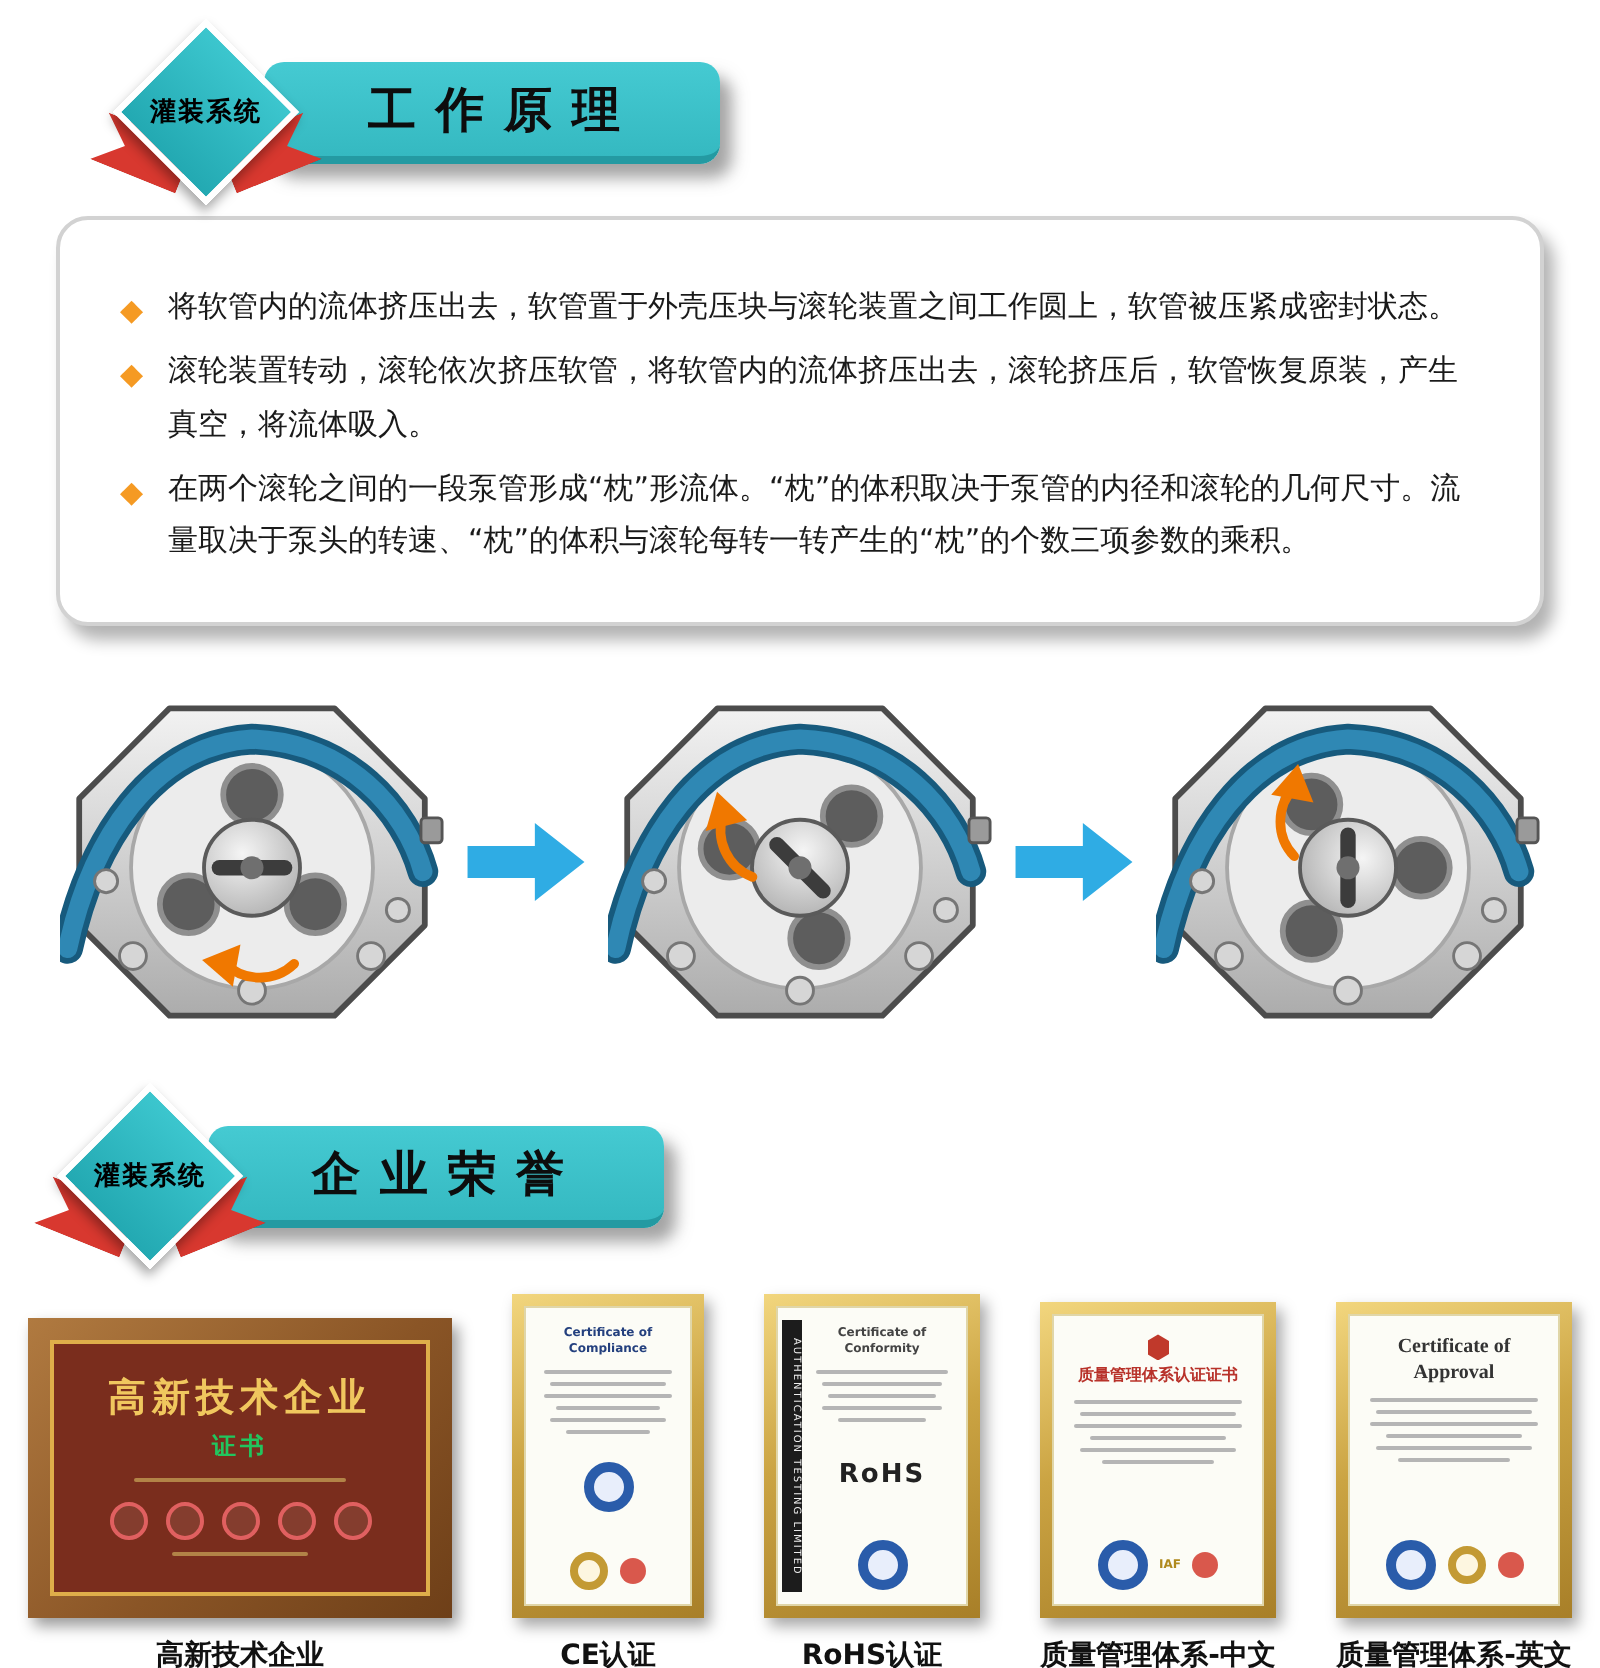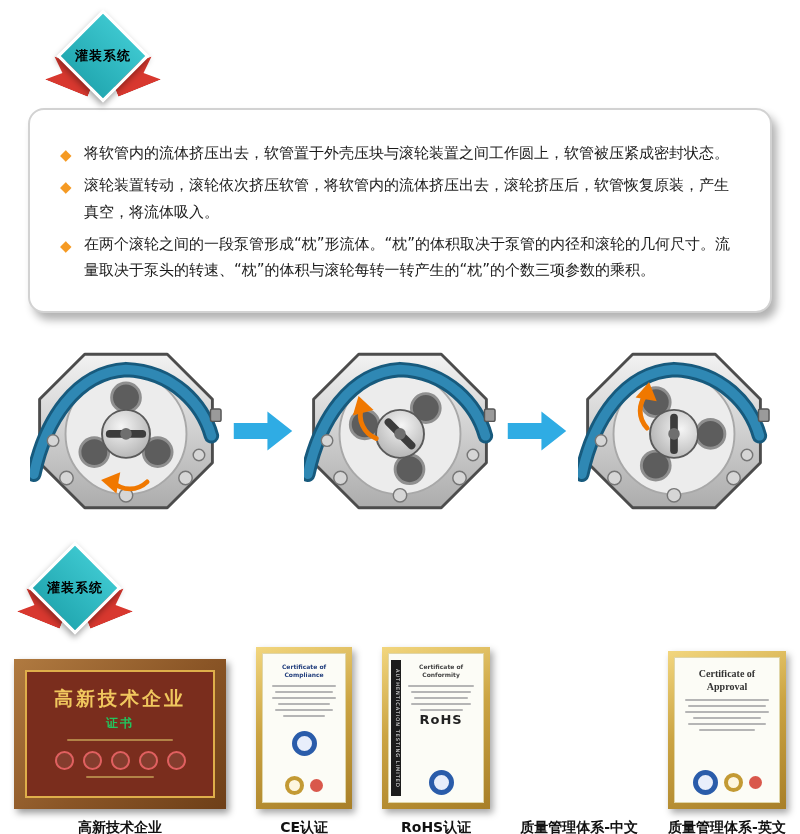--- a/index.html
+++ b/index.html
@@ -73,21 +73,21 @@
   .hd-red{color:#b8322a;font-size:8px;}
   .hd-serif{font-family:"Liberation Serif","DejaVu Serif",serif;color:#333;font-size:10px;}
   .bars{width:100%;margin-top:6px;display:flex;flex-direction:column;align-items:center;gap:4px;}
   .bar{height:2px;background:#b5b5b5;border-radius:1px;}
   .w95{width:92%;} .w85{width:84%;} .w75{width:74%;} .w60{width:60%;}
   .seal-blue{width:15px;height:15px;border:5px solid #2a5caa;border-radius:50%;background:#e8eefb;}
   .seal-gold{width:11px;height:11px;border:4px solid #c39a34;border-radius:50%;background:#fdf6e0;}
   .seal-red{width:13px;height:13px;background:#d23b2e;border-radius:50%;opacity:.85;}
   .seal-row{display:flex;align-items:center;gap:6px;margin-top:auto;}
   .iaf{font-size:6px;font-weight:bold;color:#b08a1e;}
-  .rohs-mark{font-size:13px;font-weight:bold;color:#222;margin-top:1px;letter-spacing:1px;}
+  .rohs-mark{font-size:13px;font-weight:bold;color:#222;margin-top:19px;letter-spacing:1px;}
   .vstrip{
     position:absolute;left:2px;top:6px;bottom:6px;width:10px;background:#1c1c1c;color:#eee;
     writing-mode:vertical-rl;font-size:5px;letter-spacing:1px;text-align:center;overflow:hidden;
   }
   .emblem-red{width:11px;height:13px;background:#c0392b;clip-path:polygon(50% 0,100% 25%,100% 75%,50% 100%,0 75%,0 25%);margin-bottom:3px;}
   .cert-ce{width:96px;height:162px;}
   .cert-rohs{width:108px;height:162px;}
   .cert-cn{width:118px;height:158px;}
   .cert-en{width:118px;height:158px;}
   .cert-rohs .paper{padding-left:16px;}
@@ -149,20 +149,23 @@
   </defs>
 </svg>
 
 <div class="section-header header-principle">
   <div class="badge">
     <div class="tail tail-l"></div>
     <div class="tail tail-r"></div>
     <div class="diamond"></div>
     <span class="badge-label">灌装系统</span>
   </div>
+  <div class="banner">
+    <span>工作原理</span>
+  </div>
 </div>
 
 <div class="principle-box">
   <ul class="bullet-list">
     <li class="bullet-item">
       <span class="bullet-diamond">◆</span>
       <span>将软管内的流体挤压出去，软管置于外壳压块与滚轮装置之间工作圆上，软管被压紧成密封状态。</span>
     </li>
     <li class="bullet-item">
       <span class="bullet-diamond">◆</span>
@@ -211,20 +214,23 @@
   </svg>
 </div>
 
 <div class="section-header header-honors">
   <div class="badge">
     <div class="tail tail-l"></div>
     <div class="tail tail-r"></div>
     <div class="diamond"></div>
     <span class="badge-label">灌装系统</span>
   </div>
+  <div class="banner">
+    <span>企业荣誉</span>
+  </div>
 </div>
 
 <div class="certs">
 
   <div class="cert-item">
     <div class="plaque">
       <div class="plaque-inner">
         <div class="plaque-title">高新技术企业</div>
         <div class="plaque-sub">证书</div>
         <div class="plaque-bar pb1"></div>
@@ -278,20 +284,39 @@
         <div class="rohs-mark">RoHS</div>
         <div class="seal-row">
           <div class="seal-blue"></div>
         </div>
       </div>
     </div>
     <div class="cert-caption">RoHS认证</div>
   </div>
 
   <div class="cert-item">
+    <div class="goldframe cert-cn">
+      <div class="paper">
+        <div class="emblem-red"></div>
+        <div class="heading-xs hd-red">质量管理体系认证证书</div>
+        <div class="bars">
+          <div class="bar w95"></div>
+            <div class="bar w85"></div>
+            <div class="bar w95"></div>
+          <div class="bar w75"></div>
+            <div class="bar w85"></div>
+            <div class="bar w60"></div>
+        </div>
+        <div class="seal-row">
+          <div class="seal-blue"></div>
+          <span class="iaf">IAF</span>
+          <div class="seal-red"></div>
+        </div>
+      </div>
+    </div>
     <div class="cert-caption">质量管理体系-中文</div>
   </div>
 
   <div class="cert-item">
     <div class="goldframe cert-en">
       <div class="paper">
         <div class="heading-xs hd-serif">Certificate of Approval</div>
         <div class="bars">
           <div class="bar w95"></div>
             <div class="bar w85"></div>

